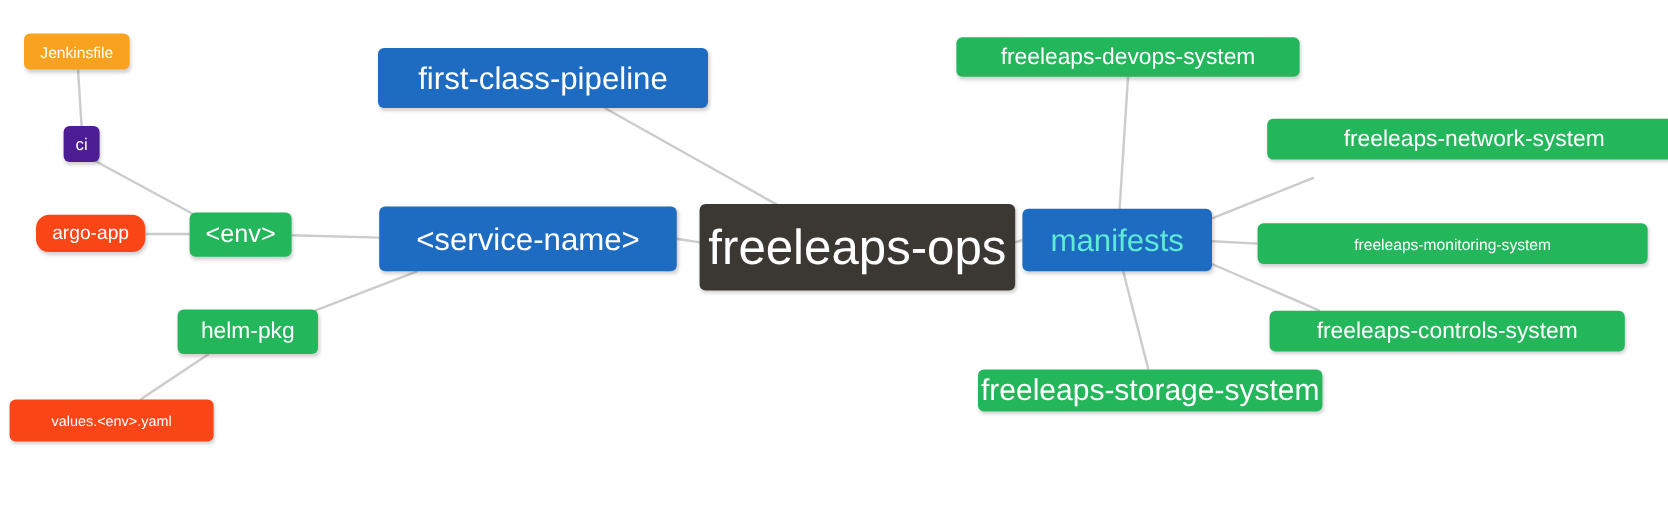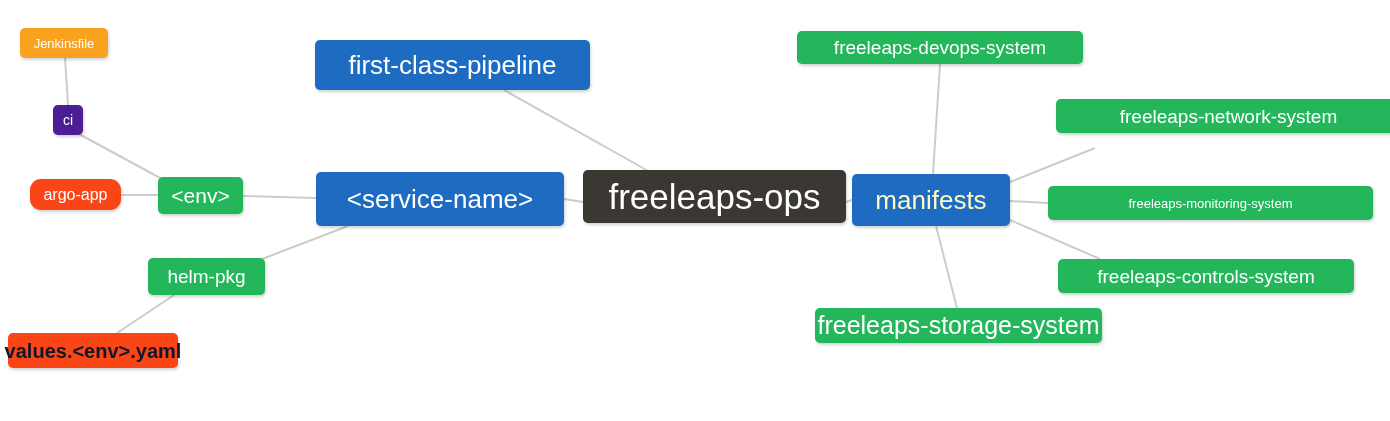--- a/index.html
+++ b/index.html
@@ -72,30 +72,30 @@
       </div>
       <div class="node" style="left: 158px; top: 177px; width: 85px; height: 37px; background: rgb(35, 182, 90); font-size: 21px; color: rgb(255, 255, 255);">
         <span>&lt;env&gt;</span>
       </div>
       <div class="node" style="left: 315px; top: 40px; width: 275px; height: 50px; background: rgb(30, 107, 194); font-size: 26px; color: rgb(255, 255, 255);">
         <span>first-class-pipeline</span>
       </div>
       <div class="node" style="left: 316px; top: 172px; width: 248px; height: 54px; background: rgb(30, 107, 194); font-size: 26px; color: rgb(255, 255, 255);">
         <span>&lt;service-name&gt;</span>
       </div>
-      <div class="node" style="left: 583px; top: 170px; width: 263px; height: 53px; background: rgb(59, 55, 51); font-size: 35px; color: rgb(255, 255, 255);">
+      <div class="node" style="left: 583px; top: 170px; width: 263px; height: 72px; background: rgb(59, 55, 51); font-size: 41px; color: rgb(255, 255, 255);">
         <span>freeleaps-ops</span>
       </div>
-      <div class="node" style="left: 852px; top: 174px; width: 158px; height: 52px; background: rgb(30, 107, 194); font-size: 26px; color: #fef9c3;">
+      <div class="node" style="left: 852px; top: 174px; width: 158px; height: 52px; background: rgb(30, 107, 194); font-size: 26px; color: #5eead4;">
         <span>manifests</span>
       </div>
       <div class="node" style="left: 148px; top: 258px; width: 117px; height: 37px; background: rgb(35, 182, 90); font-size: 19px; color: rgb(255, 255, 255);">
         <span>helm-pkg</span>
       </div>
-      <div class="node" style="left: 8px; top: 333px; width: 170px; height: 35px; background: rgb(250, 70, 22); font-size: 20px; color: #0f172a; font-weight: bold;">
+      <div class="node" style="left: 8px; top: 333px; width: 170px; height: 35px; background: rgb(250, 70, 22); font-size: 12px; color: #ffffff;">
         <span>values.&lt;env&gt;.yaml</span>
       </div>
       <div class="node" style="left: 797px; top: 31px; width: 286px; height: 33px; background: rgb(35, 182, 90); font-size: 19px; color: rgb(255, 255, 255);">
         <span>freeleaps-devops-system</span>
       </div>
       <div class="node" style="left: 1056px; top: 99px; width: 345px; height: 34px; background: rgb(35, 182, 90); font-size: 19px; color: rgb(255, 255, 255);">
         <span>freeleaps-network-system</span>
       </div>
       <div class="node" style="left: 1048px; top: 186px; width: 325px; height: 34px; background: rgb(35, 182, 90); font-size: 13px; color: rgb(255, 255, 255);">
         <span>freeleaps-monitoring-system</span>

